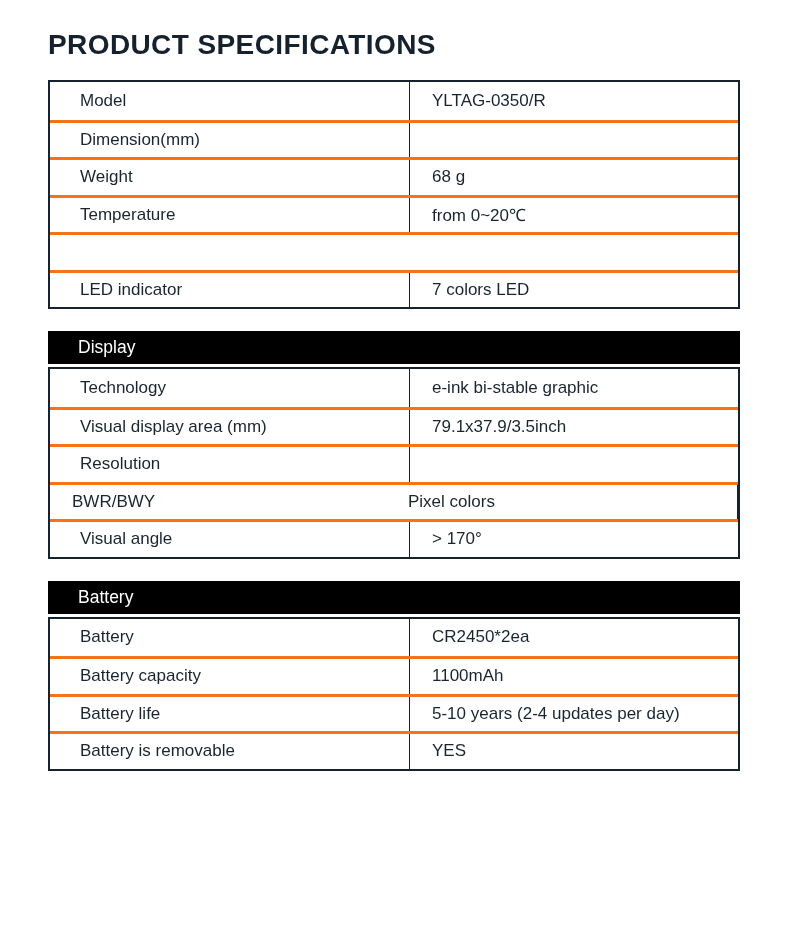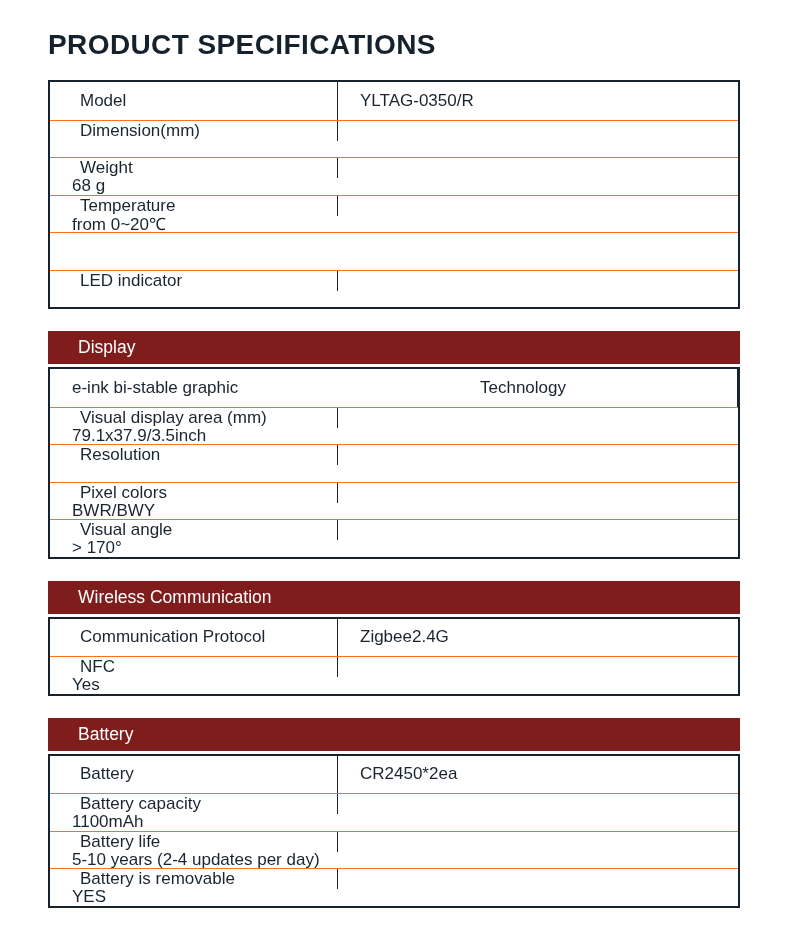--- a/index.html
+++ b/index.html
@@ -29,52 +29,51 @@
   .spec-section {
     margin-top: 22px;
   }
   .spec-section.first {
     margin-top: 0;
   }
   .section-header {
     width: 692px;
     height: 33px;
     box-sizing: border-box;
-    background: #7f1d1d;
+    background: #000000;
     color: #ffffff;
     display: flex;
     align-items: center;
     padding-left: 30px;
     font-size: 17.5px;
     margin-bottom: 3px;
   }
   .spec-table {
     width: 692px;
     box-sizing: border-box;
     border: 2px solid #16222d;
   }
   .spec-row {
     display: flex;
     height: 37.5px;
     box-sizing: border-box;
   }
   .spec-row + .spec-row {
-    border-top: 1px solid #f97316;
-    flex-direction: column;
+    border-top: 3px solid #f97316;
   }
   .cell {
     display: flex;
     align-items: center;
     font-size: 17px;
     box-sizing: border-box;
     white-space: nowrap;
     overflow: hidden;
   }
   .cell.label {
-    width: 288px;
+    width: 360px;
     padding-left: 30px;
     border-right: 1px solid #16222d;
   }
   .cell.value {
     flex: 1;
     padding-left: 22px;
   }
 </style>
 </head>
 <body>
@@ -96,61 +95,47 @@
             <div class="cell value">68 g</div>
           </div>
           <div class="spec-row">
             <div class="cell label">Temperature</div>
             <div class="cell value">from 0~20℃</div>
           </div>
           <div class="spec-row">
           </div>
           <div class="spec-row">
             <div class="cell label">LED indicator</div>
+            <div class="cell value">7 colors LED</div>
           </div>
         </div>
       </section>
       <section class="spec-section">
         <div class="section-header">
           <span>Display</span>
         </div>
         <div class="spec-table">
           <div class="spec-row">
+            <div class="cell label">Technology</div>
             <div class="cell value">e-ink bi-stable graphic</div>
-            <div class="cell label">Technology</div>
           </div>
           <div class="spec-row">
             <div class="cell label">Visual display area (mm)</div>
             <div class="cell value">79.1x37.9/3.5inch</div>
           </div>
           <div class="spec-row">
             <div class="cell label">Resolution</div>
           </div>
           <div class="spec-row">
+            <div class="cell value">BWR/BWY</div>
             <div class="cell label">Pixel colors</div>
-            <div class="cell value">BWR/BWY</div>
           </div>
           <div class="spec-row">
             <div class="cell label">Visual angle</div>
             <div class="cell value">&gt; 170°</div>
-          </div>
-        </div>
-      </section>
-      <section class="spec-section">
-        <div class="section-header">
-          <span>Wireless Communication</span>
-        </div>
-        <div class="spec-table">
-          <div class="spec-row">
-            <div class="cell label">Communication Protocol</div>
-            <div class="cell value">Zigbee2.4G</div>
-          </div>
-          <div class="spec-row">
-            <div class="cell label">NFC</div>
-            <div class="cell value">Yes</div>
           </div>
         </div>
       </section>
       <section class="spec-section">
         <div class="section-header">
           <span>Battery</span>
         </div>
         <div class="spec-table">
           <div class="spec-row">
             <div class="cell label">Battery</div>

